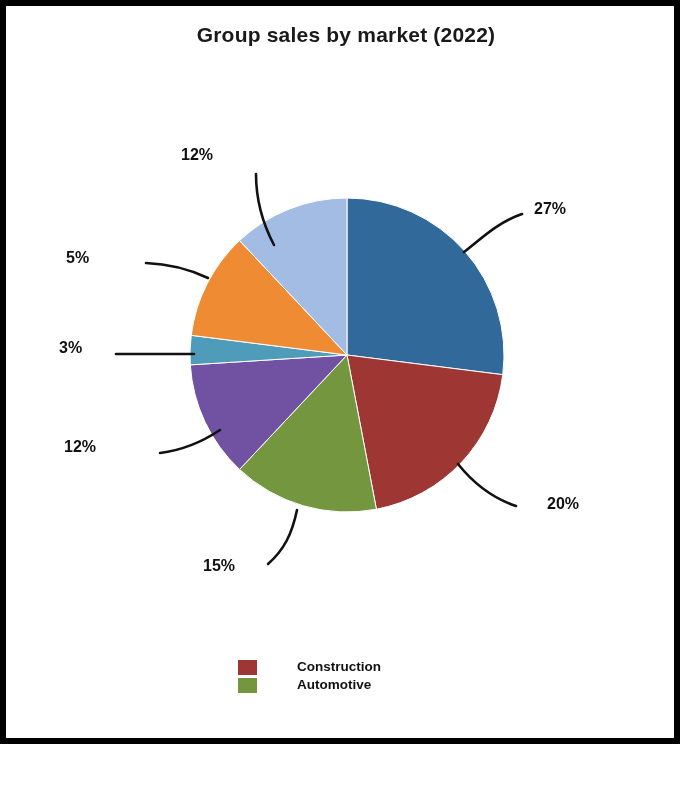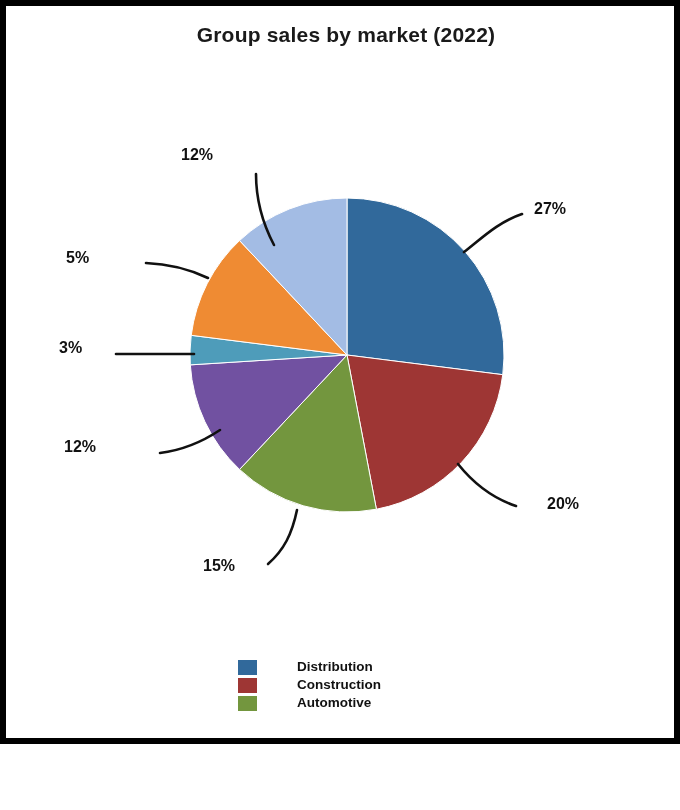--- a/index.html
+++ b/index.html
@@ -108,24 +108,20 @@
 
     <div class="pct-label" style="left:53px; top:333px;">3%</div>
 
     <div class="pct-label" style="left:60px; top:243px;">5%</div>
 
     <div class="pct-label" style="left:175px; top:140px;">12%</div>
   </div>
 
   <div id="legend">
       <div class="legend-row">
-        <span class="legend-swatch" style="background: rgb(49, 105, 155);"></span>
-        <span class="legend-label">Distribution</span>
-      </div>
-      <div class="legend-row">
         <span class="legend-swatch" style="background: rgb(158, 54, 52);"></span>
         <span class="legend-label">Construction</span>
       </div>
       <div class="legend-row">
         <span class="legend-swatch" style="background: rgb(115, 150, 62);"></span>
         <span class="legend-label">Automotive</span>
       </div>
     </div>
 
 </div>

